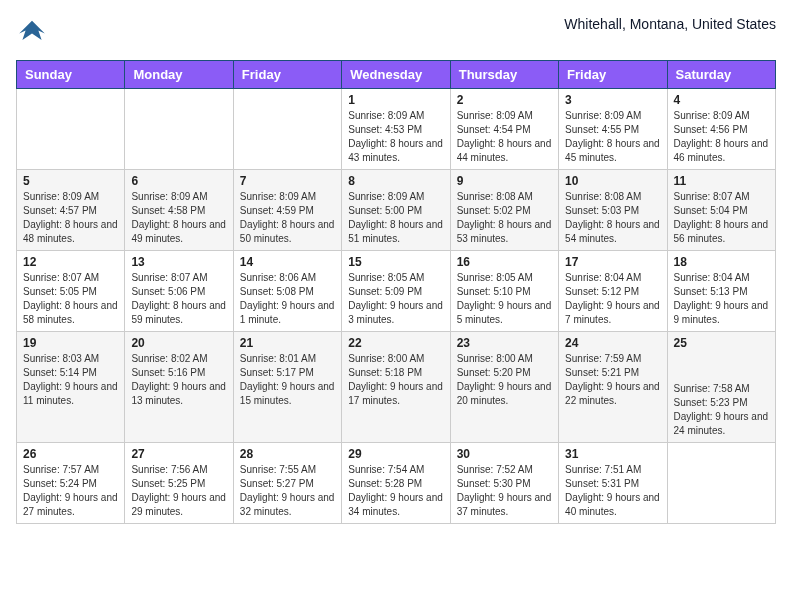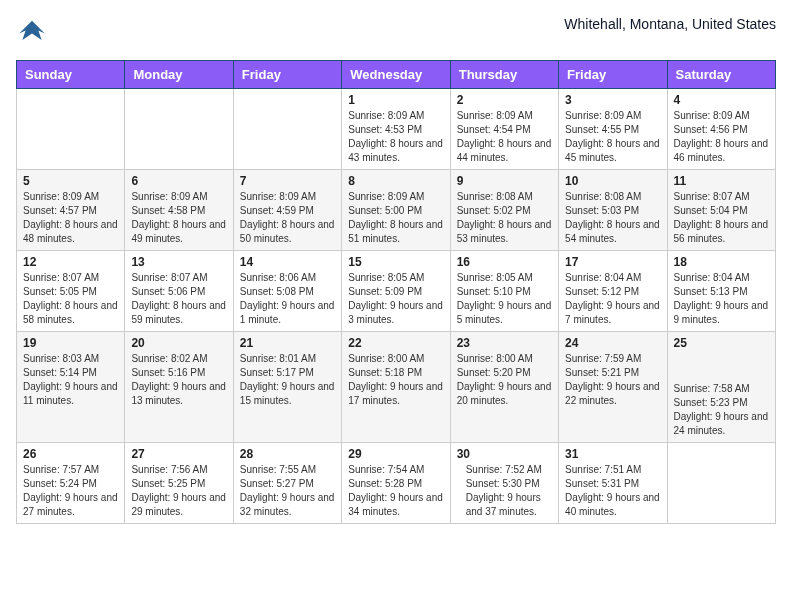--- a/index.html
+++ b/index.html
@@ -288,21 +288,21 @@
 Daylight: 9 hours and 32 minutes.</div>
         </td>
         <td>
           <span class="day-num">29</span>
           <div class="cell-text" style="white-space: pre-line;">Sunrise: 7:54 AM
 Sunset: 5:28 PM
 Daylight: 9 hours and 34 minutes.</div>
         </td>
         <td>
           <span class="day-num">30</span>
-          <div class="cell-text" style="white-space: pre-line; margin-left: 9px;">Sunrise: 7:52 AM
+          <div class="cell-text" style="white-space: pre-line;">Sunrise: 7:52 AM
 Sunset: 5:30 PM
 Daylight: 9 hours and 37 minutes.</div>
         </td>
         <td>
           <span class="day-num">31</span>
           <div class="cell-text" style="white-space: pre-line;">Sunrise: 7:51 AM
 Sunset: 5:31 PM
 Daylight: 9 hours and 40 minutes.</div>
         </td>
         <td class="empty-cell"></td>

